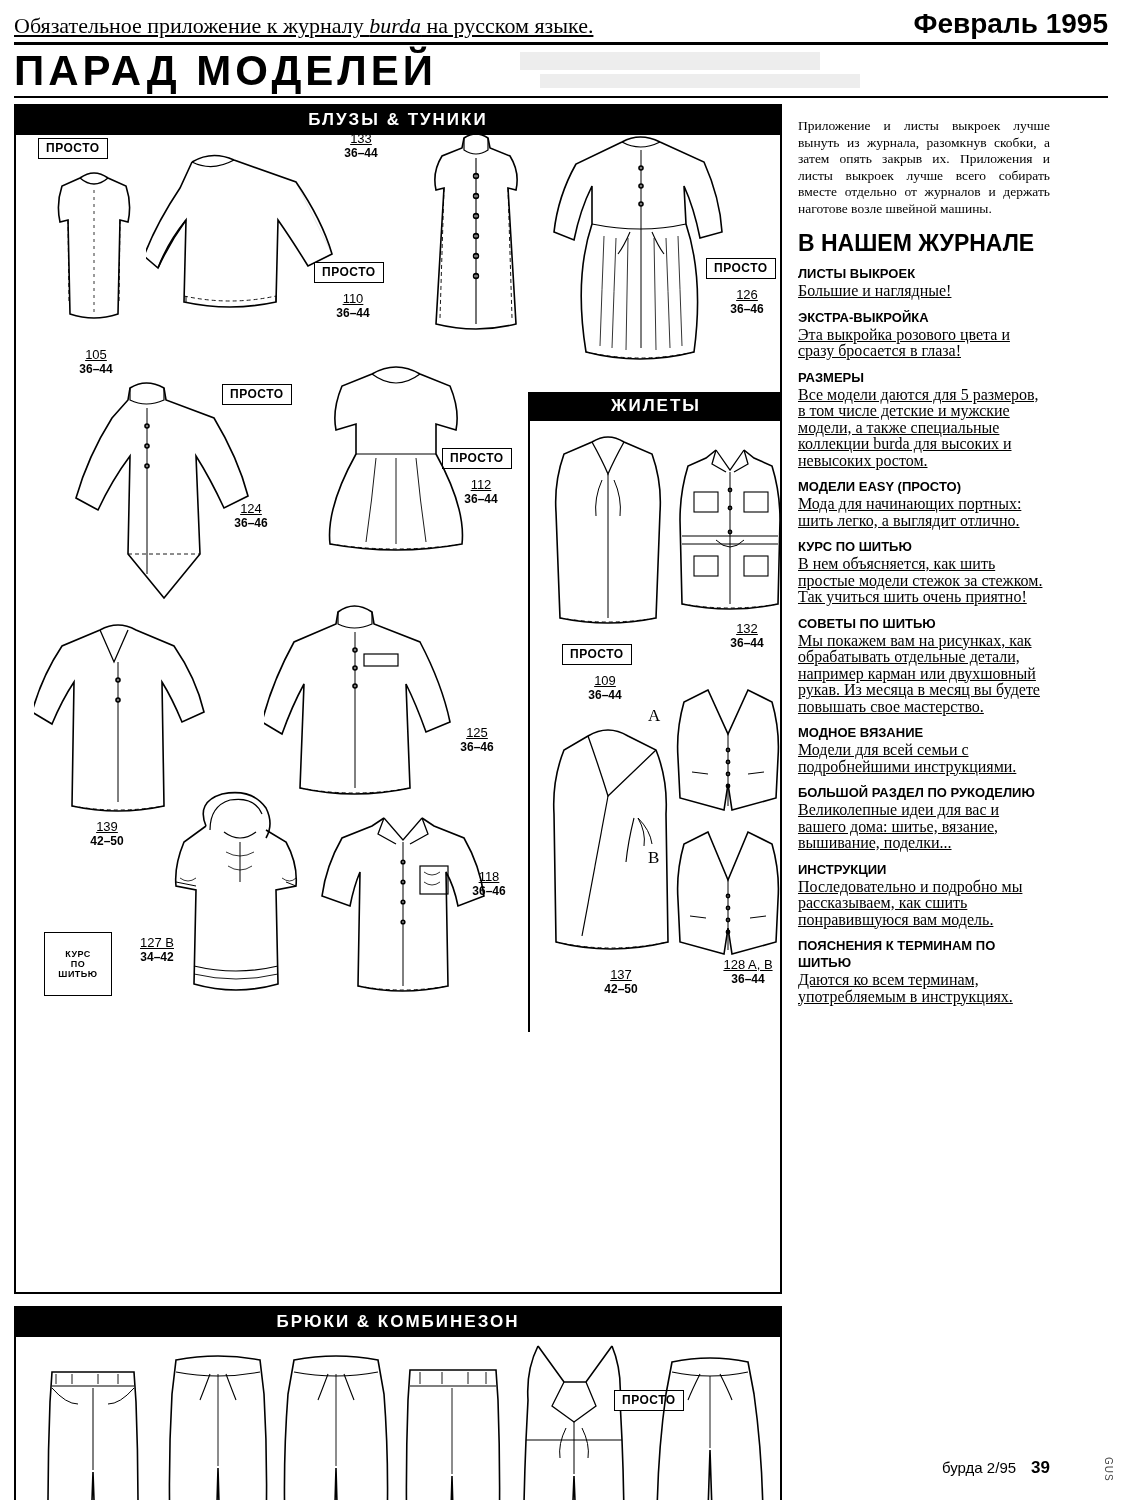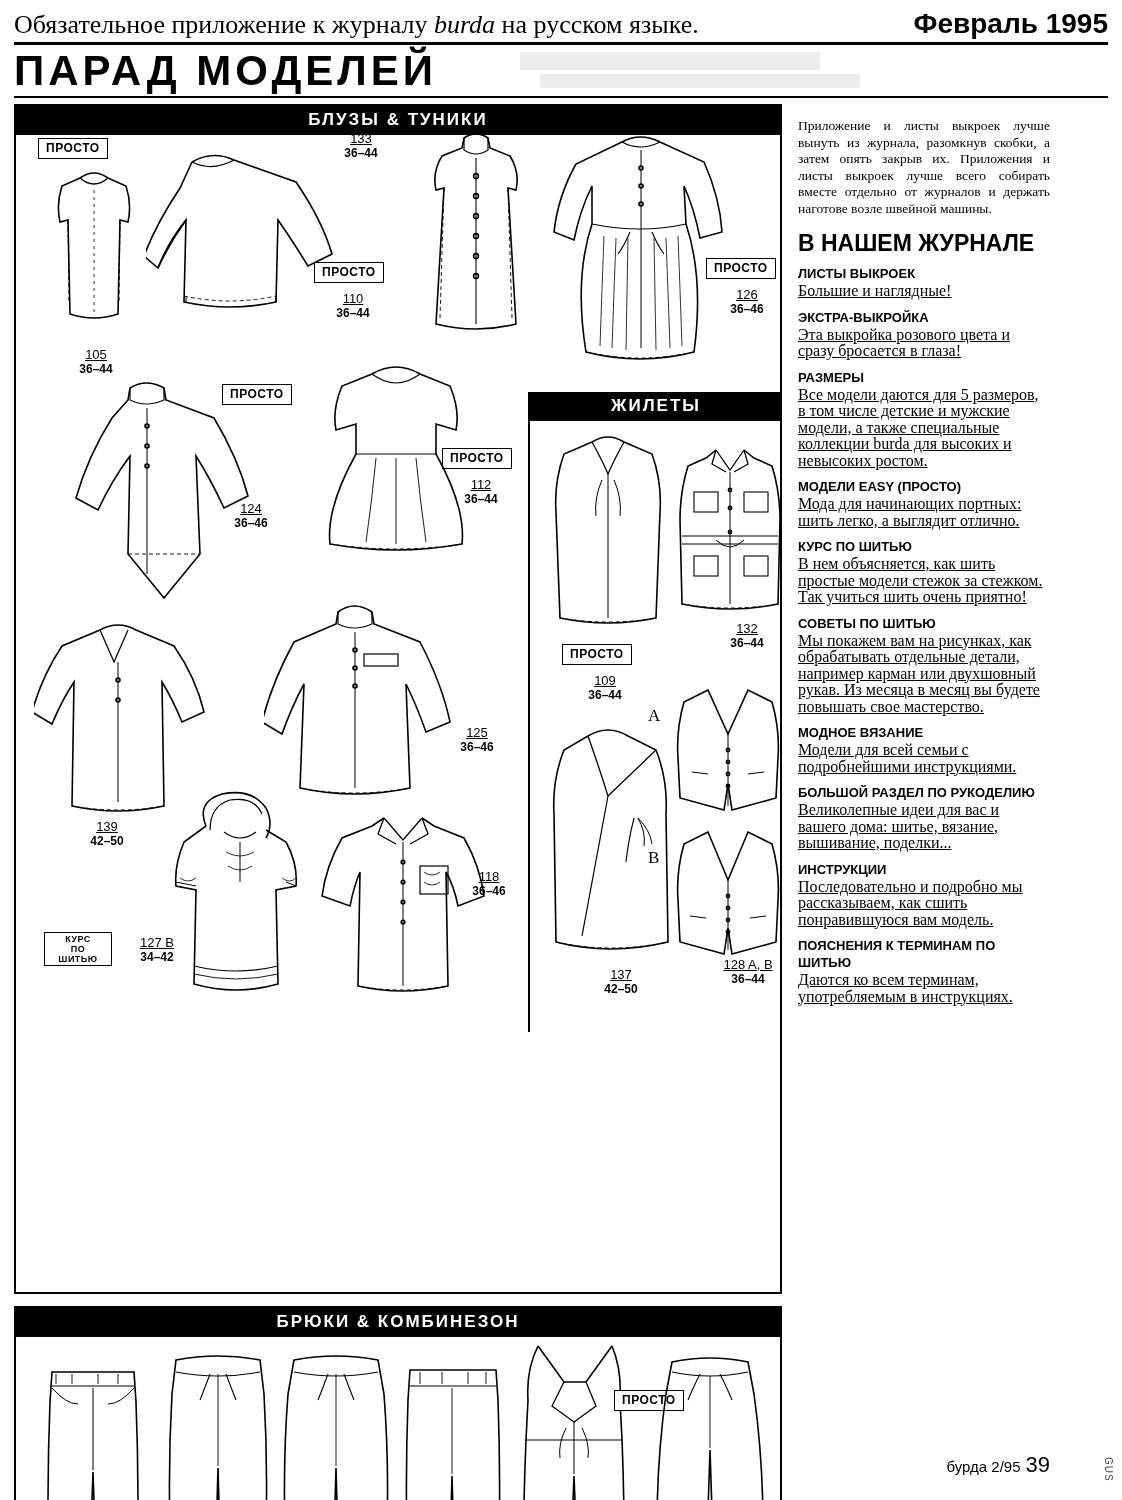--- a/index.html
+++ b/index.html
@@ -29,23 +29,24 @@
     top: 8px;
     width: 1094px;
   }
   .masthead-row {
     display: flex;
     align-items: baseline;
     justify-content: space-between;
   }
   .masthead-left {
     font-family: "Liberation Serif", serif;
-    font-size: 26px;
+    font-size: 22px;
     letter-spacing: 0px;
     white-space: nowrap;
+    text-decoration: underline;
   }
   .masthead-left .brandword {
     font-family: "Liberation Serif", serif;
     font-style: italic;
   }
   .masthead-right {
     font-family: "Liberation Sans", sans-serif;
     font-weight: bold;
     font-size: 28px;
     white-space: nowrap;
@@ -143,21 +144,21 @@
     letter-spacing: 0.5px;
     padding: 2px 7px 3px 7px;
     white-space: nowrap;
   }
   .tag.course {
     font-size: 9px;
     line-height: 10px;
     font-weight: bold;
     letter-spacing: 0.5px;
     text-align: center;
-    padding: 1px 5px;
+    padding: 16px 5px;
   }
   .letterlabel {
     position: absolute;
     font-family: "Liberation Serif", serif;
     font-size: 17px;
     font-weight: normal;
   }
 
   
   .intro {
@@ -192,23 +193,23 @@
 
   
   .footer {
     position: absolute;
     right: 72px;
     bottom: 22px;
     font-family: "Liberation Sans", sans-serif;
     font-size: 15px;
   }
   .footer .pg {
-    font-weight: normal;
-    font-size: 22px;
-    margin-left: 5px;
+    font-weight: bold;
+    font-size: 17px;
+    margin-left: 15px;
   }
   .sidecode {
     position: absolute;
     right: 8px;
     bottom: 18px;
     font-size: 10px;
     color: #444;
     writing-mode: vertical-rl;
     letter-spacing: 1px;
   }

